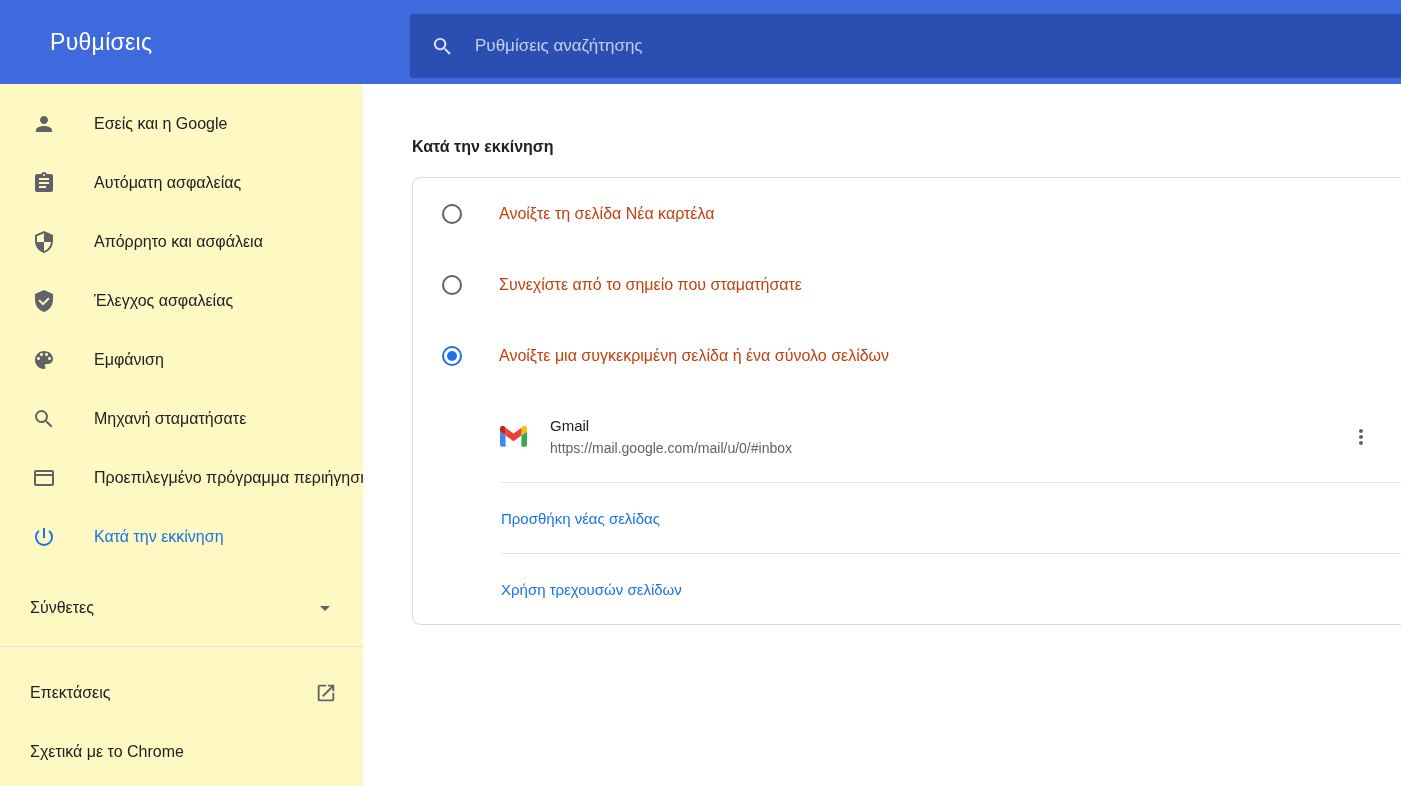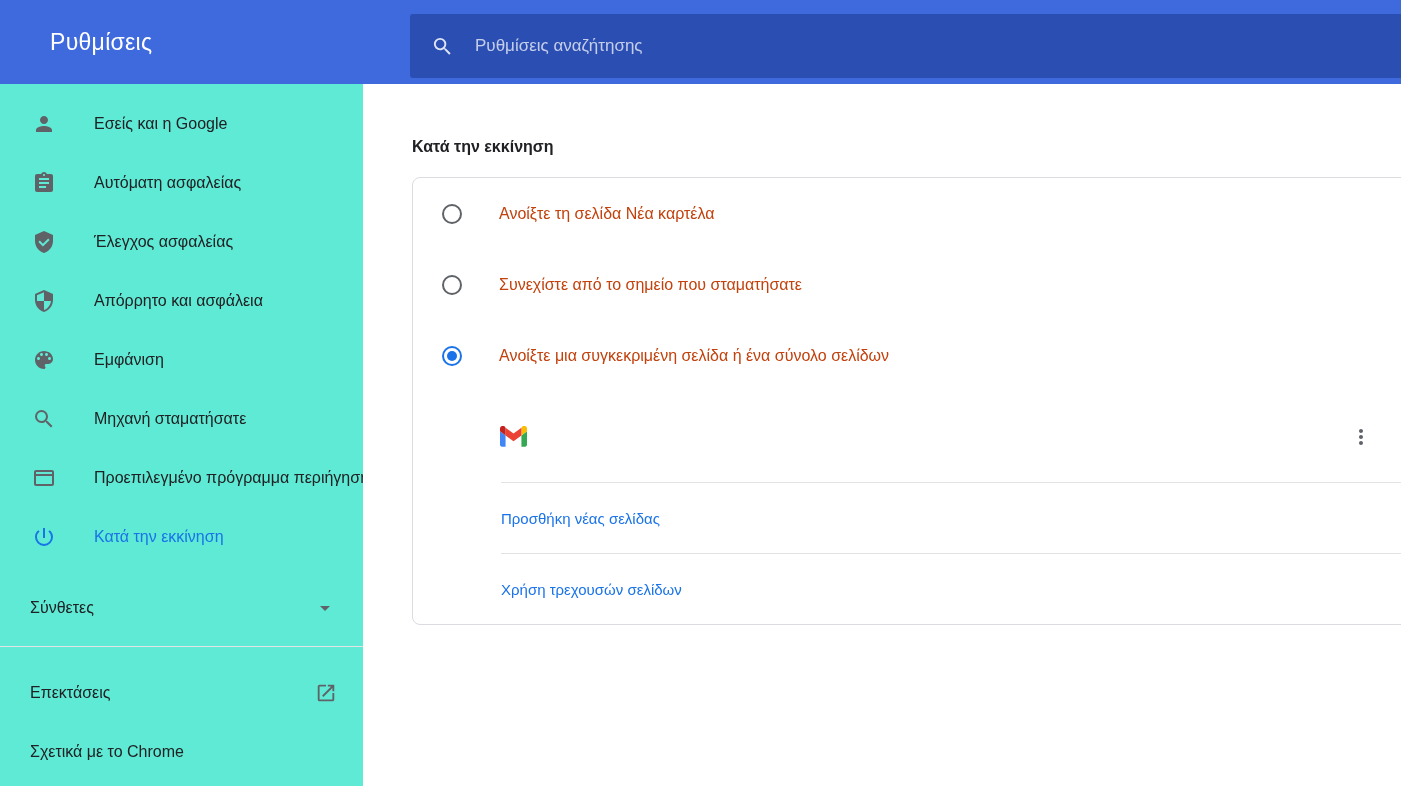--- a/index.html
+++ b/index.html
@@ -17,21 +17,21 @@
   .header{position:absolute;top:0;left:0;right:0;height:84px;background:var(--header-bg);z-index:5;}
   .header-title{position:absolute;left:24px;top:50%;transform:translateY(-50%);
     color:#fff;font-size:23px;font-weight:400;letter-spacing:.3px;margin-left:26px;}
   .search-bar{position:absolute;left:410px;top:14px;right:0;height:64px;
     background:var(--search-bg);border-radius:3px 0 0 3px;display:flex;align-items:center;padding-left:21px;}
   .search-icon{width:23px;height:23px;flex:0 0 auto;color:rgba(255,255,255,.85);}
   .search-input{flex:1;margin-left:21px;background:transparent;border:none;outline:none;
     color:#fff;font-size:17px;font-family:inherit;}
   .search-input::placeholder{color:rgba(255,255,255,.72);}
   
-  .sidebar{position:absolute;left:0;top:84px;width:363px;bottom:0;background:#5eead4;padding-top:10px;}
+  .sidebar{position:absolute;left:0;top:84px;width:363px;bottom:0;background:#fef9c3;padding-top:10px;}
   .nav-item{height:59px;display:flex;align-items:center;padding-left:32px;cursor:pointer;overflow:hidden;}
   .nav-icon{width:24px;height:24px;flex:0 0 auto;color:#5f6368;}
   .nav-label{margin-left:38px;font-size:16px;color:#202124;white-space:nowrap;}
   .nav-item.active .nav-icon{color:var(--accent);}
   .nav-item.active .nav-label{color:var(--accent);}
   .advanced-row{height:59px;margin-top:12px;display:flex;align-items:center;
     justify-content:space-between;padding:0 26px 0 30px;cursor:pointer;}
   .advanced-label,.footer-label{font-size:16px;color:#202124;}
   .chevron{width:24px;height:24px;color:#5f6368;}
   .sidebar-divider{border-top:1px solid #e3e3e3;margin:9px 0 16px 0;}
@@ -86,30 +86,30 @@
 
   <div class="nav-item">
     <svg class="nav-icon" viewBox="0 0 24 24" fill="currentColor">
       <path d="M19 3h-4.18C14.4 1.84 13.3 1 12 1c-1.3 0-2.4.84-2.82 2H5c-1.1 0-2 .9-2 2v14c0 1.1.9 2 2 2h14c1.1 0 2-.9 2-2V5c0-1.1-.9-2-2-2zm-7 0c.55 0 1 .45 1 1s-.45 1-1 1-1-.45-1-1 .45-1 1-1zm2 14H7v-2h7v2zm3-4H7v-2h10v2zm0-4H7V7h10v2z"></path>
     </svg>
     <span class="nav-label">Αυτόματη ασφαλείας</span>
   </div>
 
   <div class="nav-item">
     <svg class="nav-icon" viewBox="0 0 24 24" fill="currentColor">
+      <path d="M12 1 3 5v6c0 5.55 3.84 10.74 9 12 5.16-1.26 9-6.45 9-12V5l-9-4zm0 10.99h7c-.53 4.12-3.28 7.79-7 8.94V12H5V6.3l7-3.11v8.8z"></path>
+    </svg>
+    <span class="nav-label">Απόρρητο και ασφάλεια</span>
+  </div>
+
+  <div class="nav-item">
+    <svg class="nav-icon" viewBox="0 0 24 24" fill="currentColor">
       <path d="M12 1 3 5v6c0 5.55 3.84 10.74 9 12 5.16-1.26 9-6.45 9-12V5l-9-4zm-1.06 15.54L6.4 12l1.41-1.41 3.13 3.13 5.25-5.25L17.6 9.9l-6.66 6.64z"></path>
     </svg>
     <span class="nav-label">Έλεγχος ασφαλείας</span>
-  </div>
-
-  <div class="nav-item">
-    <svg class="nav-icon" viewBox="0 0 24 24" fill="currentColor">
-      <path d="M12 1 3 5v6c0 5.55 3.84 10.74 9 12 5.16-1.26 9-6.45 9-12V5l-9-4zm0 10.99h7c-.53 4.12-3.28 7.79-7 8.94V12H5V6.3l7-3.11v8.8z"></path>
-    </svg>
-    <span class="nav-label">Απόρρητο και ασφάλεια</span>
   </div>
 
   <div class="nav-item">
     <svg class="nav-icon" viewBox="0 0 24 24" fill="currentColor">
       <path d="M12 3c-4.97 0-9 4.03-9 9s4.03 9 9 9c.83 0 1.5-.67 1.5-1.5 0-.39-.15-.74-.39-1.01-.23-.26-.38-.61-.38-.99 0-.83.67-1.5 1.5-1.5H16c2.76 0 5-2.24 5-5 0-4.42-4.03-8-9-8zm-5.5 9c-.83 0-1.5-.67-1.5-1.5S5.67 9 6.5 9 8 9.67 8 10.5 7.33 12 6.5 12zm3-4C8.67 8 8 7.33 8 6.5S8.67 5 9.5 5s1.5.67 1.5 1.5S10.33 8 9.5 8zm5 0c-.83 0-1.5-.67-1.5-1.5S13.67 5 14.5 5s1.5.67 1.5 1.5S15.33 8 14.5 8zm3 4c-.83 0-1.5-.67-1.5-1.5S16.67 9 17.5 9s1.5.67 1.5 1.5-.67 1.5-1.5 1.5z"></path>
     </svg>
     <span class="nav-label">Εμφάνιση</span>
   </div>
 
   <div class="nav-item">
@@ -175,20 +175,24 @@
     </div>
 
     <div class="page-row">
       <svg class="gmail-icon" viewBox="0 0 49.4 37.2">
         <path fill="#4285f4" d="M3.4 37.2h6.8V16.6L0 9v24.8c0 1.9 1.5 3.4 3.4 3.4z"></path>
         <path fill="#34a853" d="M39.2 37.2H46c1.9 0 3.4-1.5 3.4-3.4V9l-10.2 7.6z"></path>
         <path fill="#fbbc04" d="M39.2 2.4v14.2L49.4 9V4.1c0-4.2-4.8-6.6-8.2-4.1z"></path>
         <path fill="#ea4335" d="M10.2 16.6V2.4l14.5 10.9L39.2 2.4v14.2L24.7 27.5z"></path>
         <path fill="#c5221f" d="M0 4.1V9l10.2 7.6V2.4L8.2 0C4.8-2.5 0-.1 0 4.1z"></path>
       </svg>
+      <div class="page-info">
+        <div class="page-name">Gmail</div>
+        <div class="page-url">https://mail.google.com/mail/u/0/#inbox</div>
+      </div>
       <button class="more-btn">
         <svg class="more-icon" viewBox="0 0 24 24" fill="currentColor">
           <path d="M12 8c1.1 0 2-.9 2-2s-.9-2-2-2-2 .9-2 2 .9 2 2 2zm0 2c-1.1 0-2 .9-2 2s.9 2 2 2 2-.9 2-2-.9-2-2-2zm0 6c-1.1 0-2 .9-2 2s.9 2 2 2 2-.9 2-2-.9-2-2-2z"></path>
         </svg>
       </button>
     </div>
 
     <div class="card-divider"></div>
 
     <div class="link-row">

